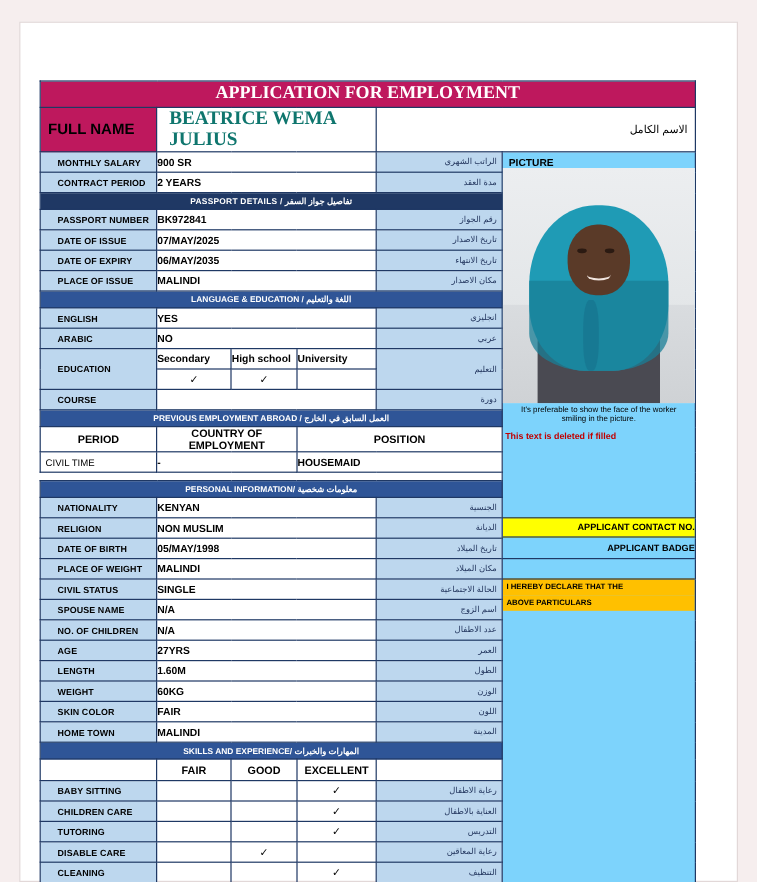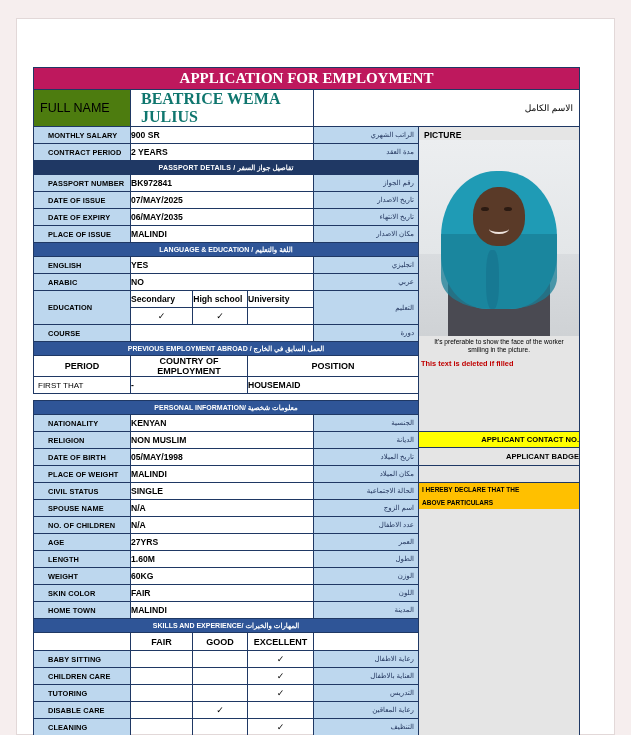--- a/index.html
+++ b/index.html
@@ -42,38 +42,38 @@
   }
   .sec td{
     background:#1f3864;color:#ffffff;text-align:center;
     font-weight:bold;font-size:7px;height:13px;letter-spacing:.2px;
   }
   .sec2 td{
     background:#2f5597;color:#ffffff;text-align:center;
     font-weight:bold;font-size:7px;height:13px;
   }
   .fullname-lbl{
-    background:#4d7c0f;font-weight:normal;font-size:12.5px;
+    background:#be185d;font-weight:bold;font-size:12.5px;
     padding-left:6px;font-family:"Liberation Sans", sans-serif;
   }
   .fullname-val{
     background:#ffffff;font-weight:bold;font-size:16px;
     padding-left:10px;color:#0f766e;
     font-family:"Liberation Serif", serif;
   }
   .fullname-ar{
     background:#ffffff;text-align:right;padding-right:6px;font-size:9px;
   }
   .hdr td{
     background:#ffffff;text-align:center;font-weight:bold;font-size:9px;height:17px;
   }
   .chk{text-align:center;font-size:9px;}
   .left{text-align:left;padding-left:4px;}
   .picture-cell{
-    vertical-align:top;background:#e5e5e5;
+    vertical-align:top;background:#7dd3fc;
   }
   .pic-label{
     font-weight:bold;font-size:8.5px;padding:3px 0 0 5px;
   }
   .photo-wrap{
     position:relative;width:100%;height:196px;overflow:hidden;
   }
   .note{
     font-size:6.6px;text-align:center;color:#000;line-height:1.25;padding:2px 6px;
   }
@@ -220,21 +220,21 @@
 
     <tr class="sec2">
       <td colspan="5">PREVIOUS EMPLOYMENT ABROAD / العمل السابق في الخارج</td>
     </tr>
     <tr class="hdr">
       <td>PERIOD</td>
       <td colspan="2">COUNTRY OF EMPLOYMENT</td>
       <td colspan="2">POSITION</td>
     </tr>
     <tr>
-      <td class="left" style="font-size:8px">FIRST THAT</td>
+      <td class="left" style="font-size:8px">CIVIL TIME</td>
       <td colspan="2" class="val">-</td>
       <td colspan="2" class="val">HOUSEMAID</td>
     </tr>
 
     <tr class="spacer">
             <td colspan="5"></td>
           </tr>
 
     <tr class="sec2">
       <td colspan="5">PERSONAL INFORMATION/ معلومات شخصية</td>

